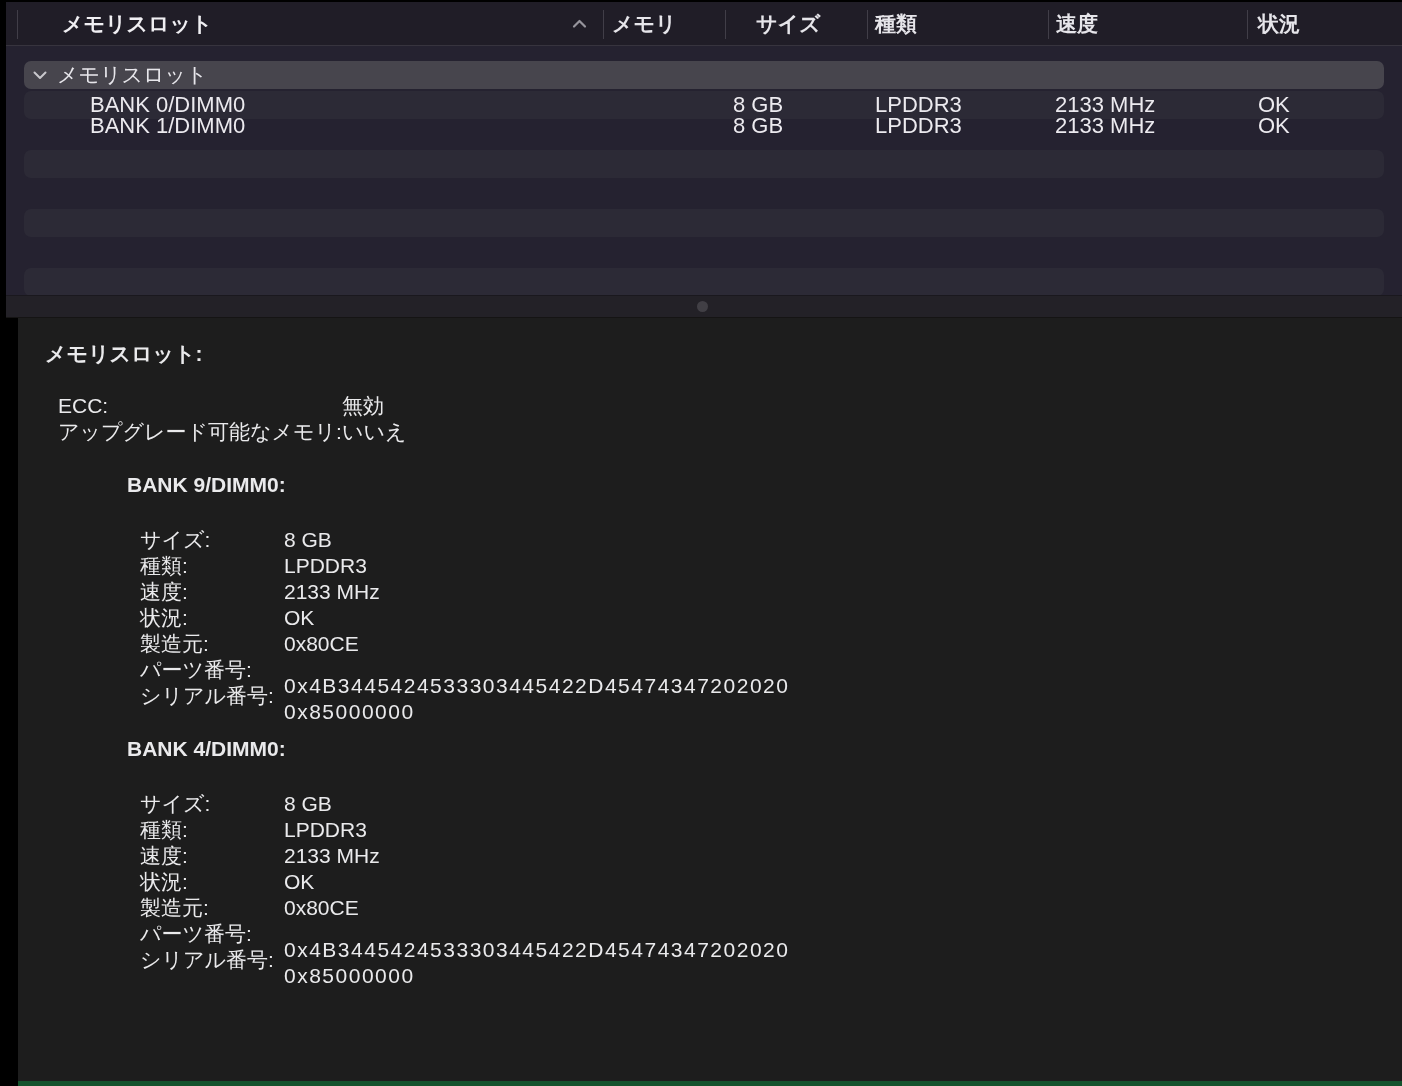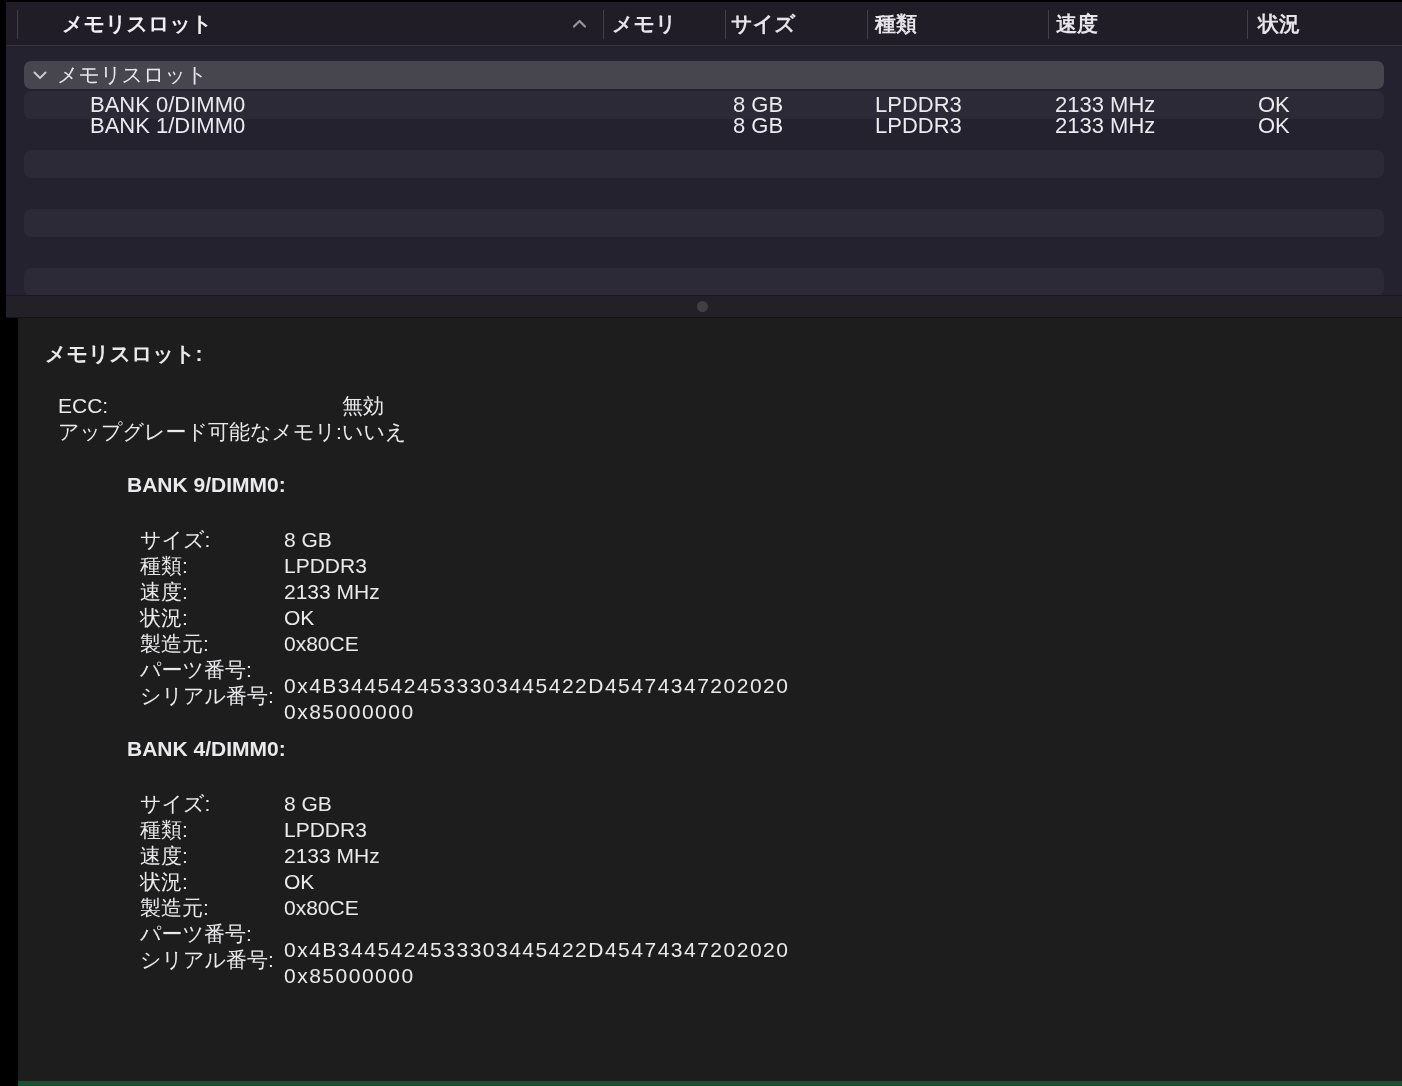--- a/index.html
+++ b/index.html
@@ -14,21 +14,21 @@
   
   .edge-left{left:0;top:0;width:6px;height:1086px;background:#000;}
   .edge-top{left:0;top:0;width:1402px;height:2px;background:#000;}
 
   
   .header{left:6px;top:2px;width:1396px;height:43px;background:#201d27;border-bottom:1px solid #37343e;}
   .hdr-label{position:absolute;top:0;height:43px;display:flex;align-items:center;
     color:#e6e5ea;font-size:21px;font-weight:600;white-space:nowrap;cursor:default;}
   .hdr-c0{left:56px;color:#f0eff3;}
   .hdr-c1{left:606px;text-align:right;}
-  .hdr-c2{left:725px;text-align:center;}
+  .hdr-c2{left:750px;text-align:center;}
   .hdr-c3{left:869px;}
   .hdr-c4{left:1050px;}
   .hdr-c5{left:1252px;}
   .hdr-sort{position:absolute;left:566px;top:0;height:43px;display:flex;align-items:center;}
   .col-div{position:absolute;top:8px;width:1px;height:29px;background:#413e48;}
   .cd0{left:11px;}.cd1{left:597px;}.cd2{left:719px;}.cd3{left:861px;}.cd4{left:1042px;}.cd5{left:1241px;}
 
   
   .tbody{left:6px;top:46px;width:1396px;height:249px;background:#252230;overflow:hidden;}
   .row{position:absolute;left:18px;width:1360px;height:28.5px;border-radius:7px;

